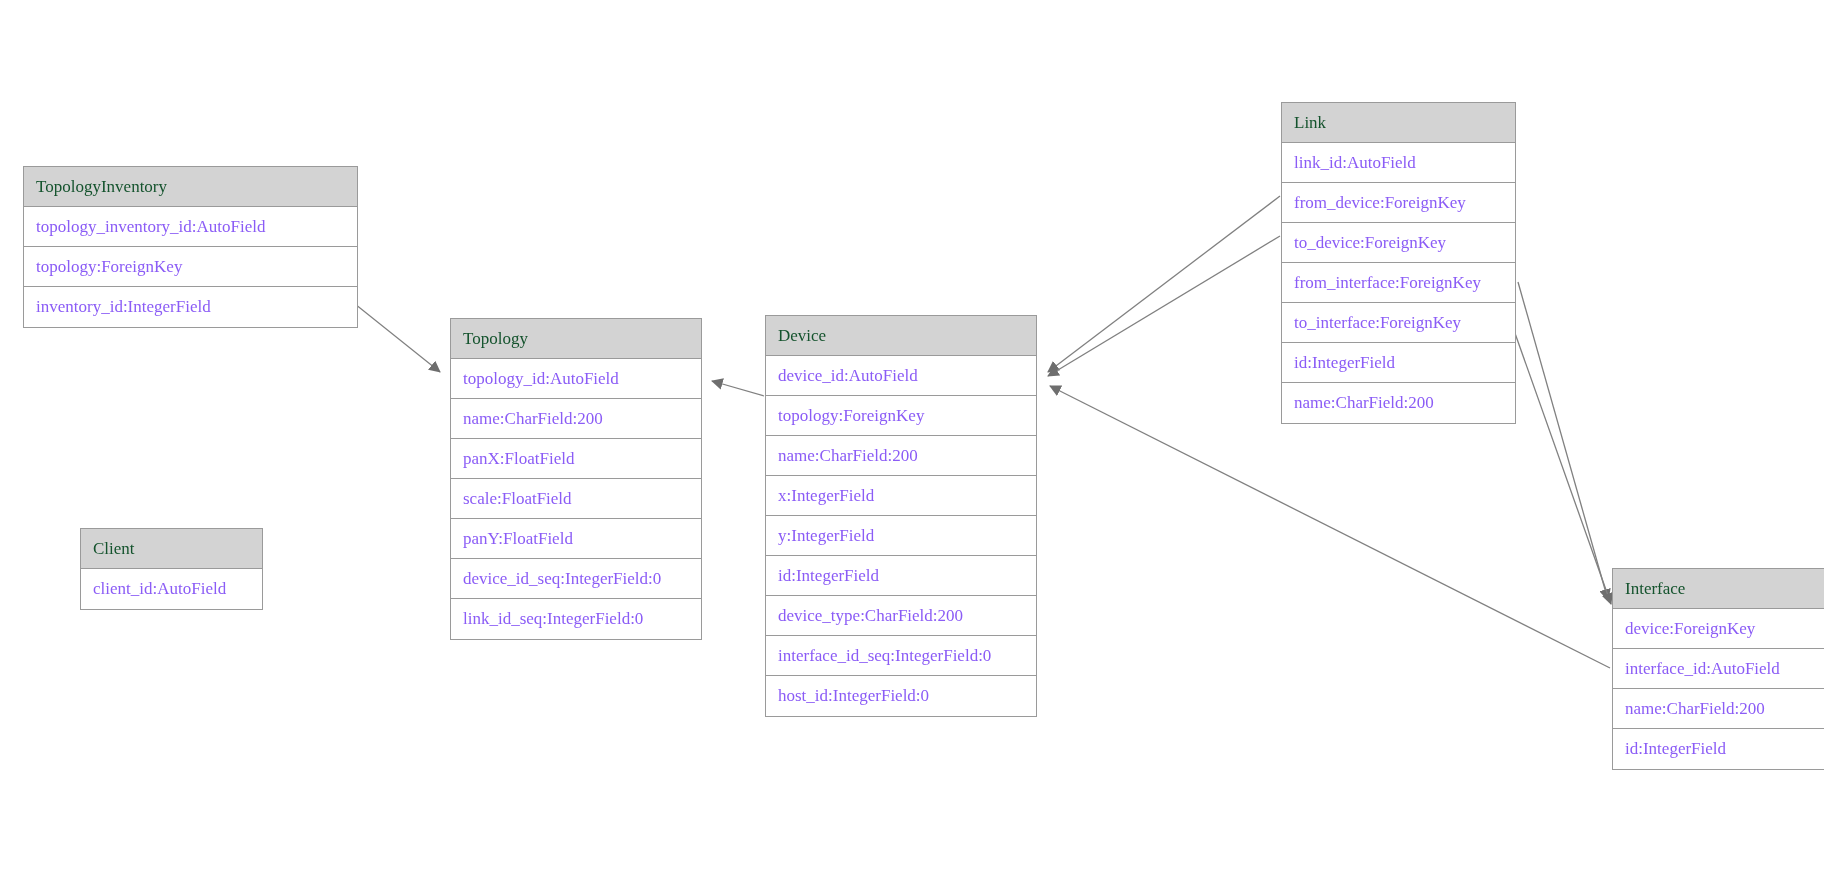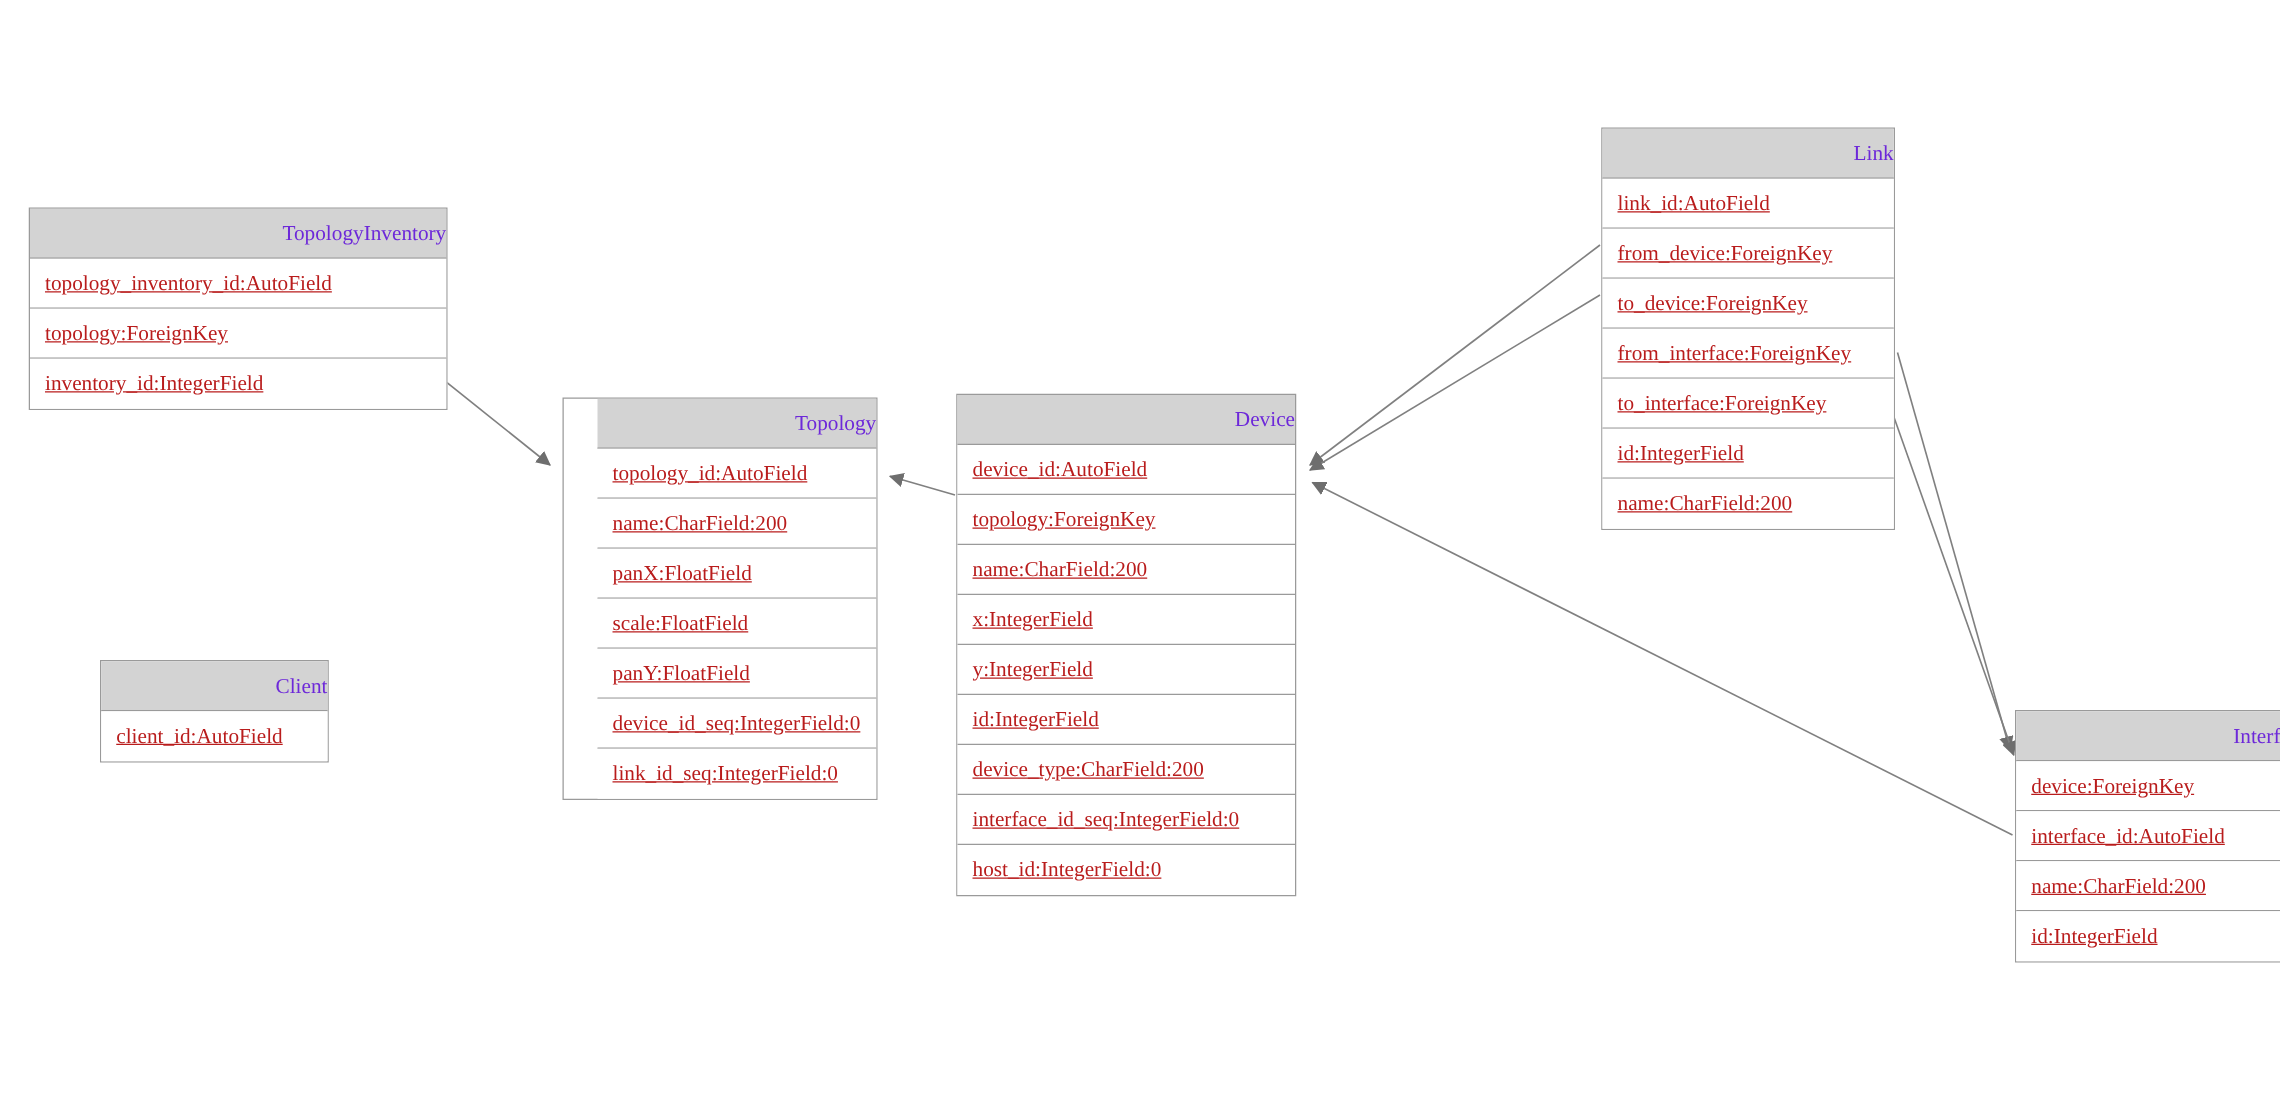--- a/index.html
+++ b/index.html
@@ -14,42 +14,40 @@
     position:absolute;
     box-sizing:border-box;
     border:1px solid #9a9a9a;
     background:#ffffff;
     z-index:5;
   }
   .entity-header{
     box-sizing:border-box;
     background:#d3d3d3;
     border-bottom:1px solid #9a9a9a;
-    color:#6d28d9;
+    color:#14532d;
     font-size:17px;
     line-height:40px;
     height:40px;
     padding:0 0 0 12px;
     white-space:nowrap;
     overflow:hidden;
-    text-align:right;
   }
   .entity-fields{display:block;}
   .field-row{
     box-sizing:border-box;
     border-bottom:1px solid #9a9a9a;
-    color:#b91c1c;
+    color:#8b5cf6;
     font-size:17px;
     line-height:39px;
     height:40px;
     padding:0 10px 0 12px;
     white-space:nowrap;
     overflow:hidden;
     background:#ffffff;
-    text-decoration:underline;
   }
   .field-row.last{border-bottom:none;}
 </style>
 </head>
 <body>
 
 <div id="canvas">
 
   <svg id="edges" width="1824" height="874" viewBox="0 0 1824 874" xmlns="http://www.w3.org/2000/svg">
     <defs>
@@ -96,21 +94,21 @@
     </div>
   </div>
 
   <div class="entity" style="left:80px;top:528px;width:183px;">
     <div class="entity-header">Client</div>
     <div class="entity-fields">
       <div class="field-row last">client_id:AutoField</div>
     </div>
   </div>
 
-  <div class="entity" style="left:450px;top:318px;width:252px;padding-left:27px;">
+  <div class="entity" style="left:450px;top:318px;width:252px;">
     <div class="entity-header">Topology</div>
     <div class="entity-fields">
       <div class="field-row">topology_id:AutoField</div>
       <div class="field-row">name:CharField:200</div>
       <div class="field-row">panX:FloatField</div>
       <div class="field-row">scale:FloatField</div>
       <div class="field-row">panY:FloatField</div>
       <div class="field-row">device_id_seq:IntegerField:0</div>
       <div class="field-row last">link_id_seq:IntegerField:0</div>
     </div>

